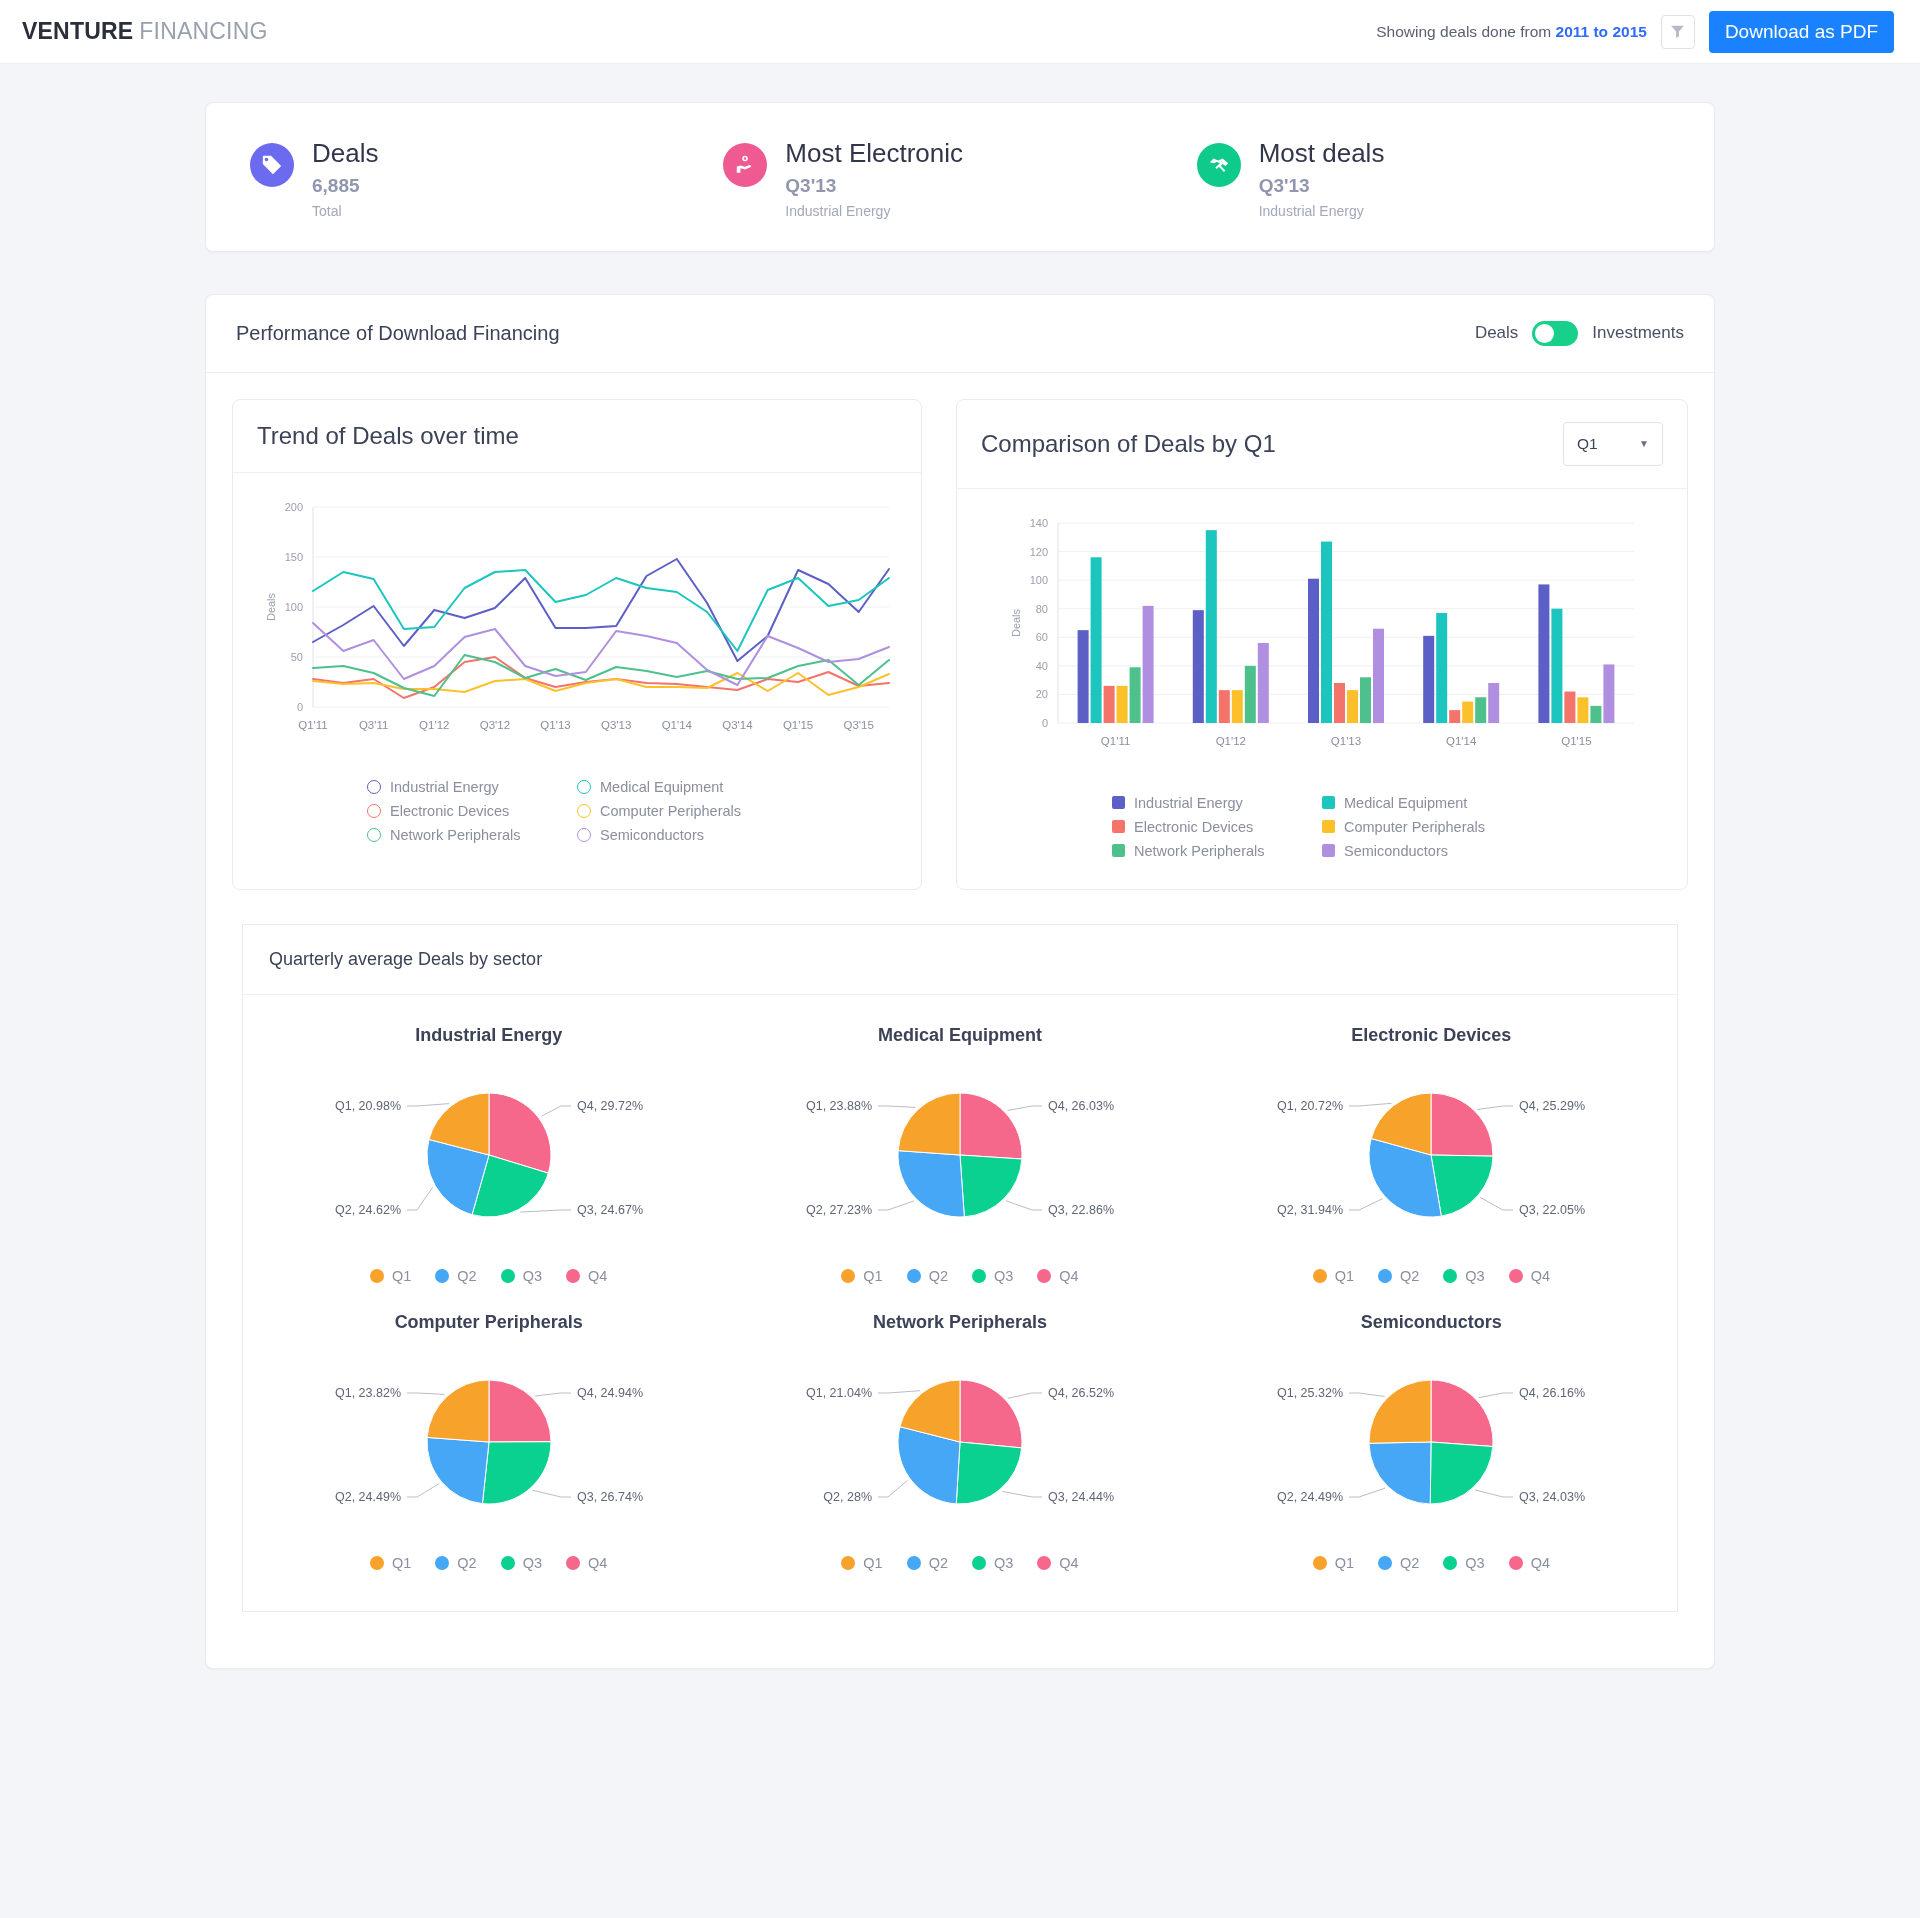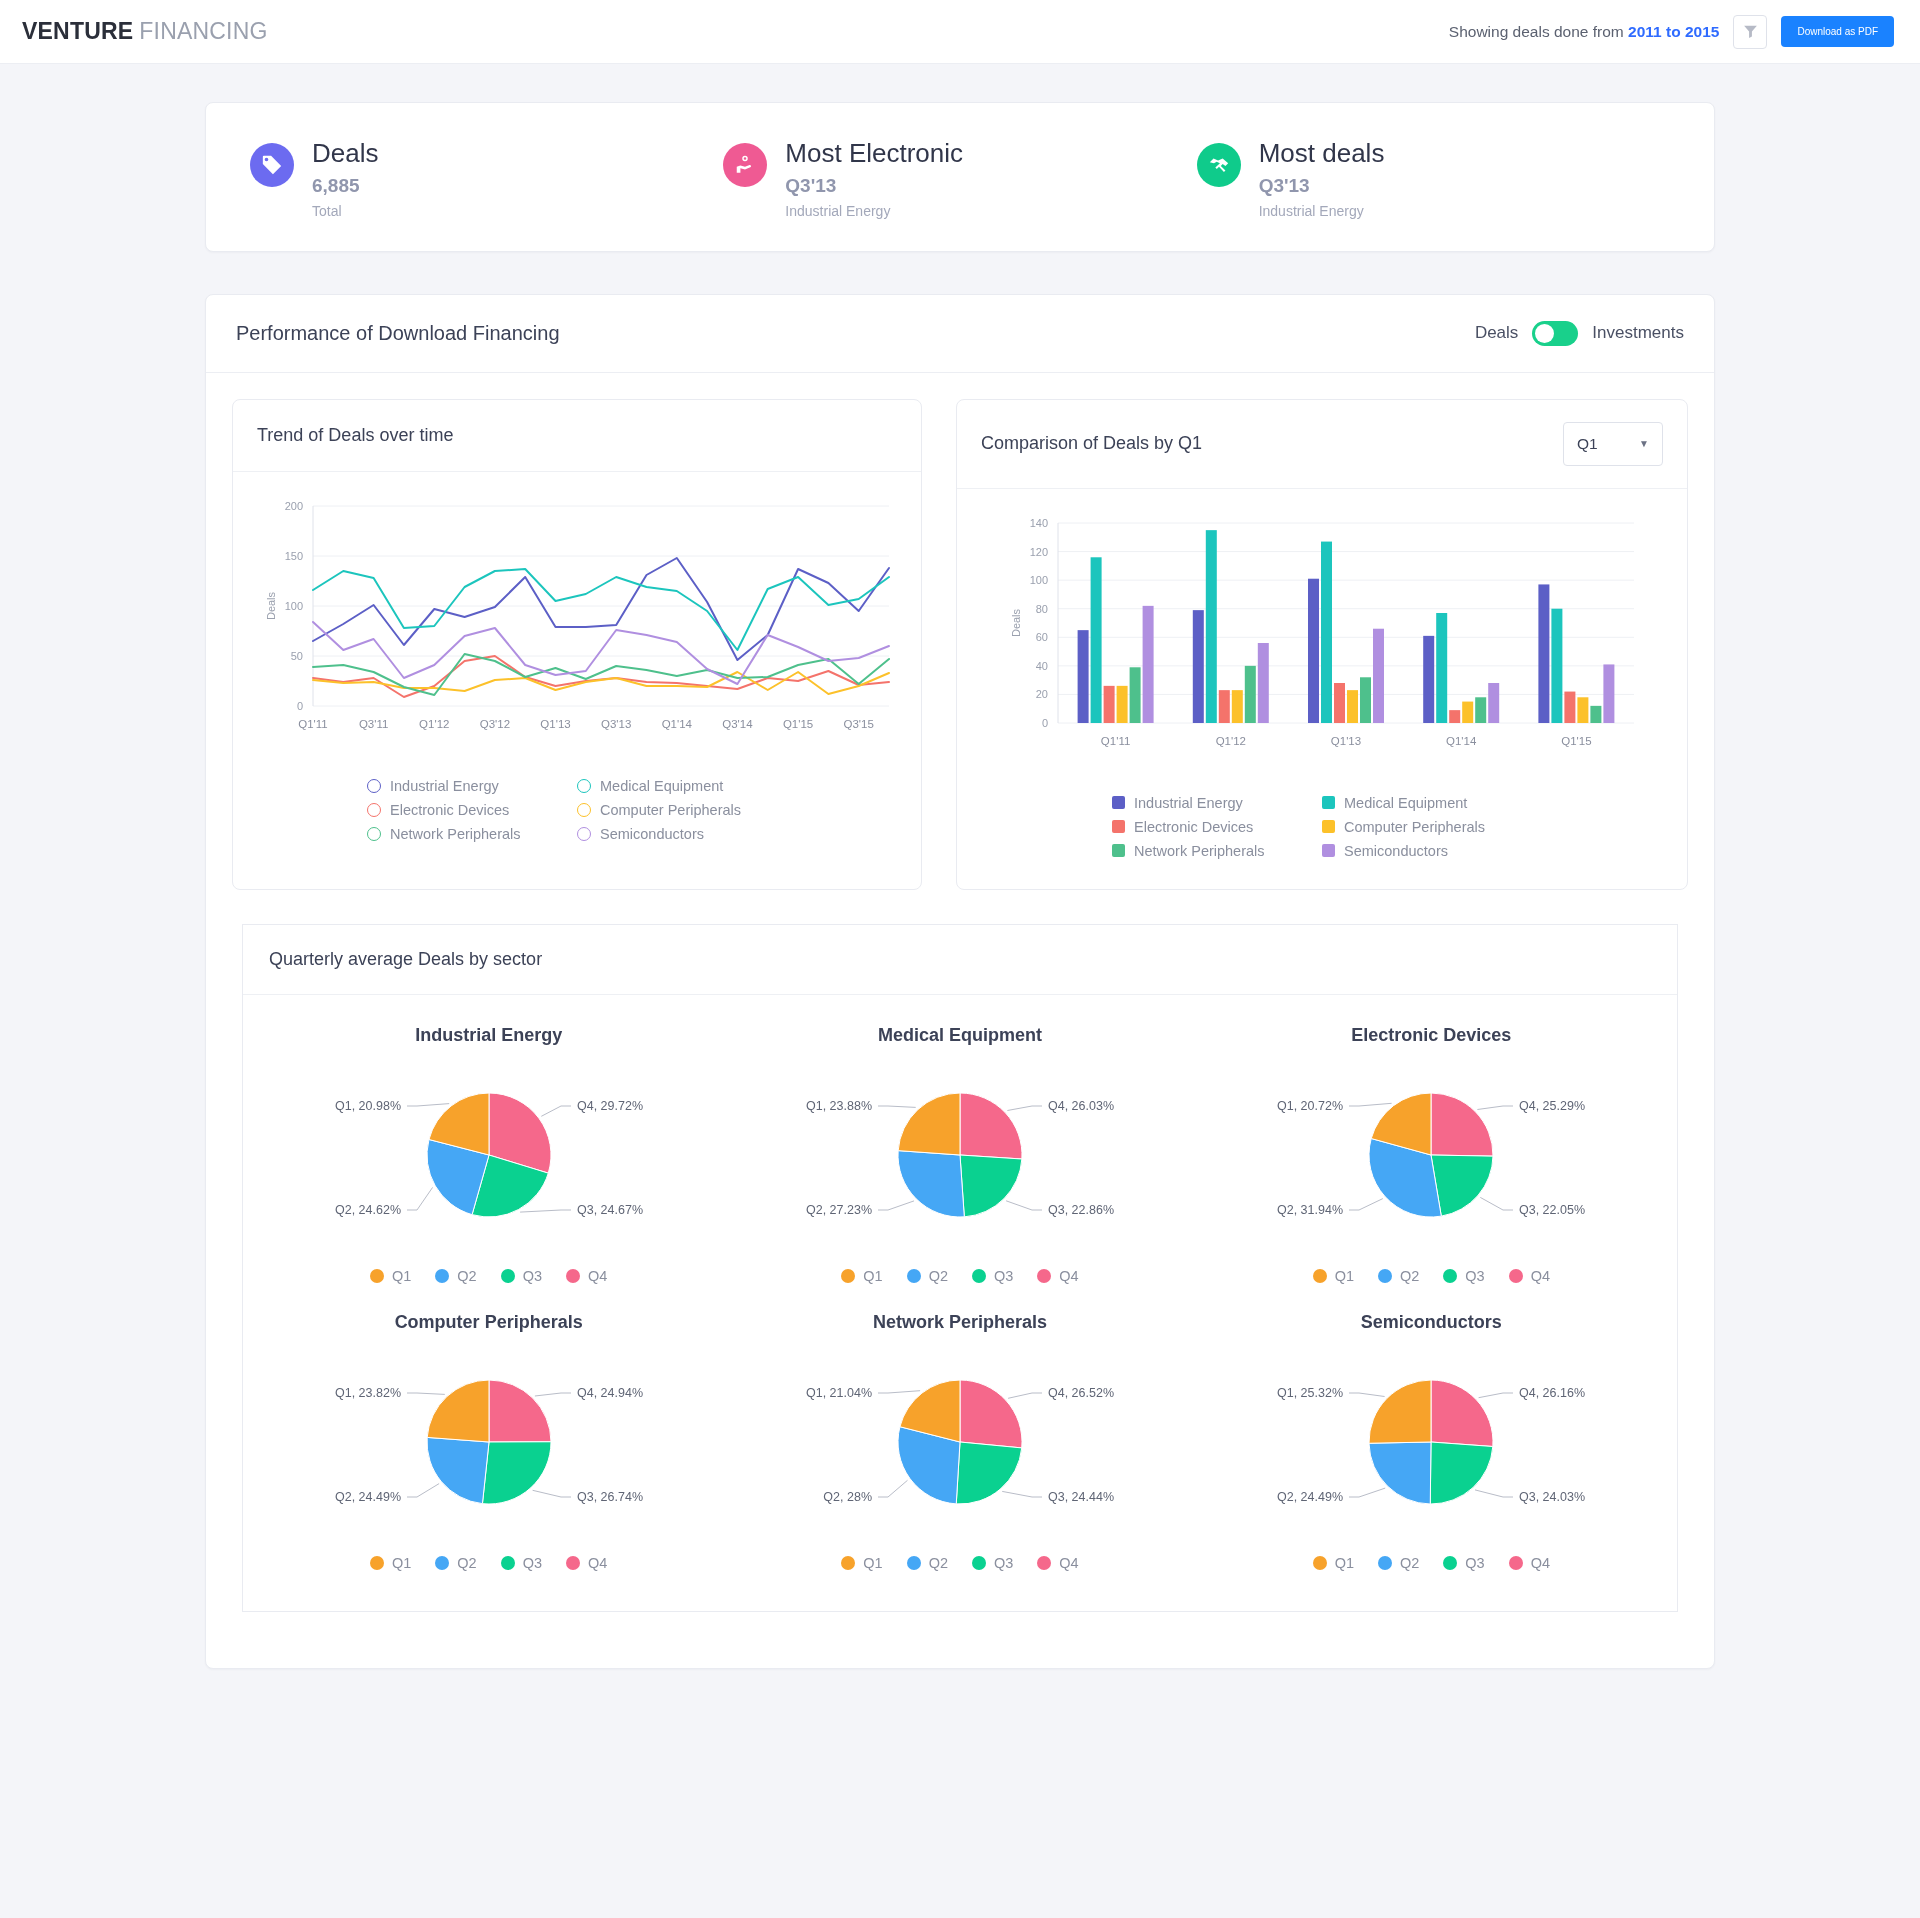--- a/index.html
+++ b/index.html
@@ -28,21 +28,21 @@
   .showing { font-size: 15.5px; color: #5b6170; white-space: nowrap; }
   .showing .range { color: #2f6bff; font-weight: 700; margin-top: 48px; }
   .filter-btn {
     width: 34px; height: 34px;
     border: 1px solid #dfe2ea; border-radius: 4px;
     background: #fff; display: flex; align-items: center; justify-content: center;
     cursor: pointer;
   }
   .dl-btn {
     background: #1a82ff; color: #fff; border: none; border-radius: 4px;
-    font-size: 10px; padding: 10px 16px; cursor: pointer;
+    font-size: 19px; padding: 10px 16px; cursor: pointer;
     font-family: "Liberation Sans", sans-serif;
   }
 
   
   .wrap { width: 1510px; margin: 0 auto; }
   .card {
     background: #fff; border: 1px solid #e9ebf1; border-radius: 8px;
     box-shadow: 0 1px 2px rgba(40,50,80,.04);
   }
 
@@ -83,21 +83,21 @@
   .chart-card {
     border: 1px solid #e9ebf1; border-radius: 8px; background: #fff;
     overflow: hidden;
   }
   .chart-card.left { width: 690px; }
   .chart-card.right { flex: 1; }
   .chart-head {
     padding: 22px 24px; border-bottom: 1px solid #eef0f4;
     display: flex; align-items: center; min-height: 72px;
   }
-  .chart-head-title { font-size: 18px; color: #3c4257; }
+  .chart-head-title { font-size: 24px; color: #3c4257; }
   .qsel {
     margin-left: auto; width: 100px; height: 44px;
     border: 1px solid #dfe2ea; border-radius: 4px; background: #fff;
     display: flex; align-items: center; padding: 0 13px;
     font-size: 15.5px; color: #3c4257; cursor: pointer;
   }
   .qsel .caret { margin-left: auto; font-size: 10px; color: #6b7184; }
 
   .plot-area { padding: 22px 20px 10px; }
 

